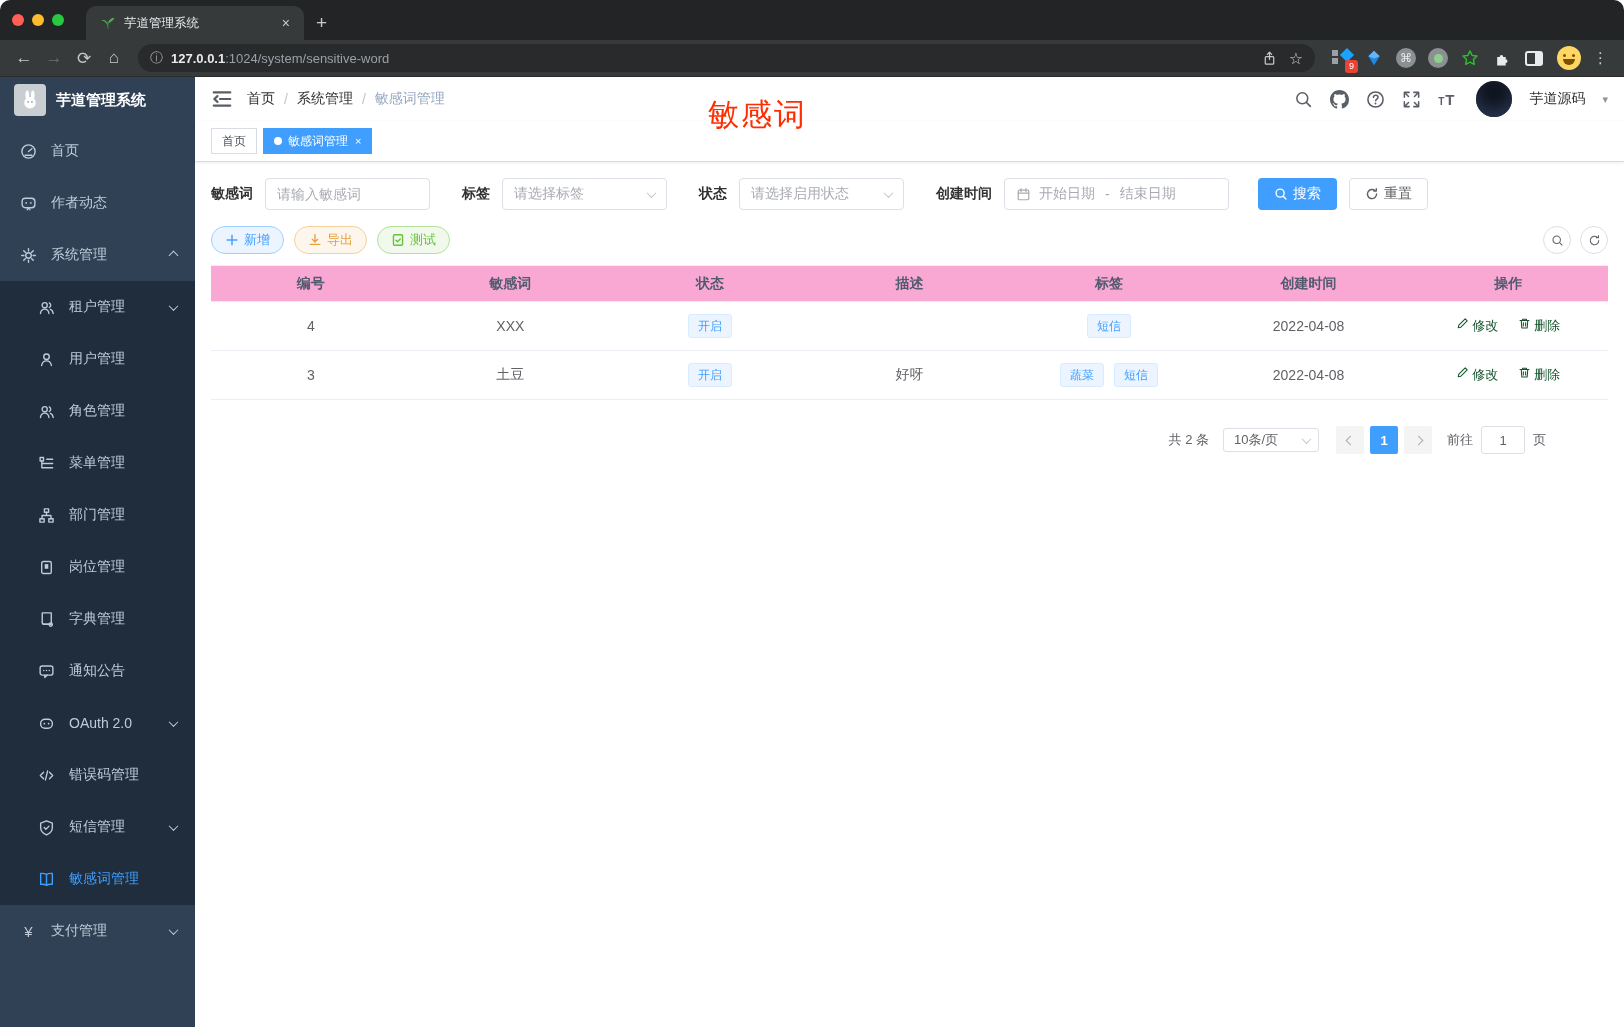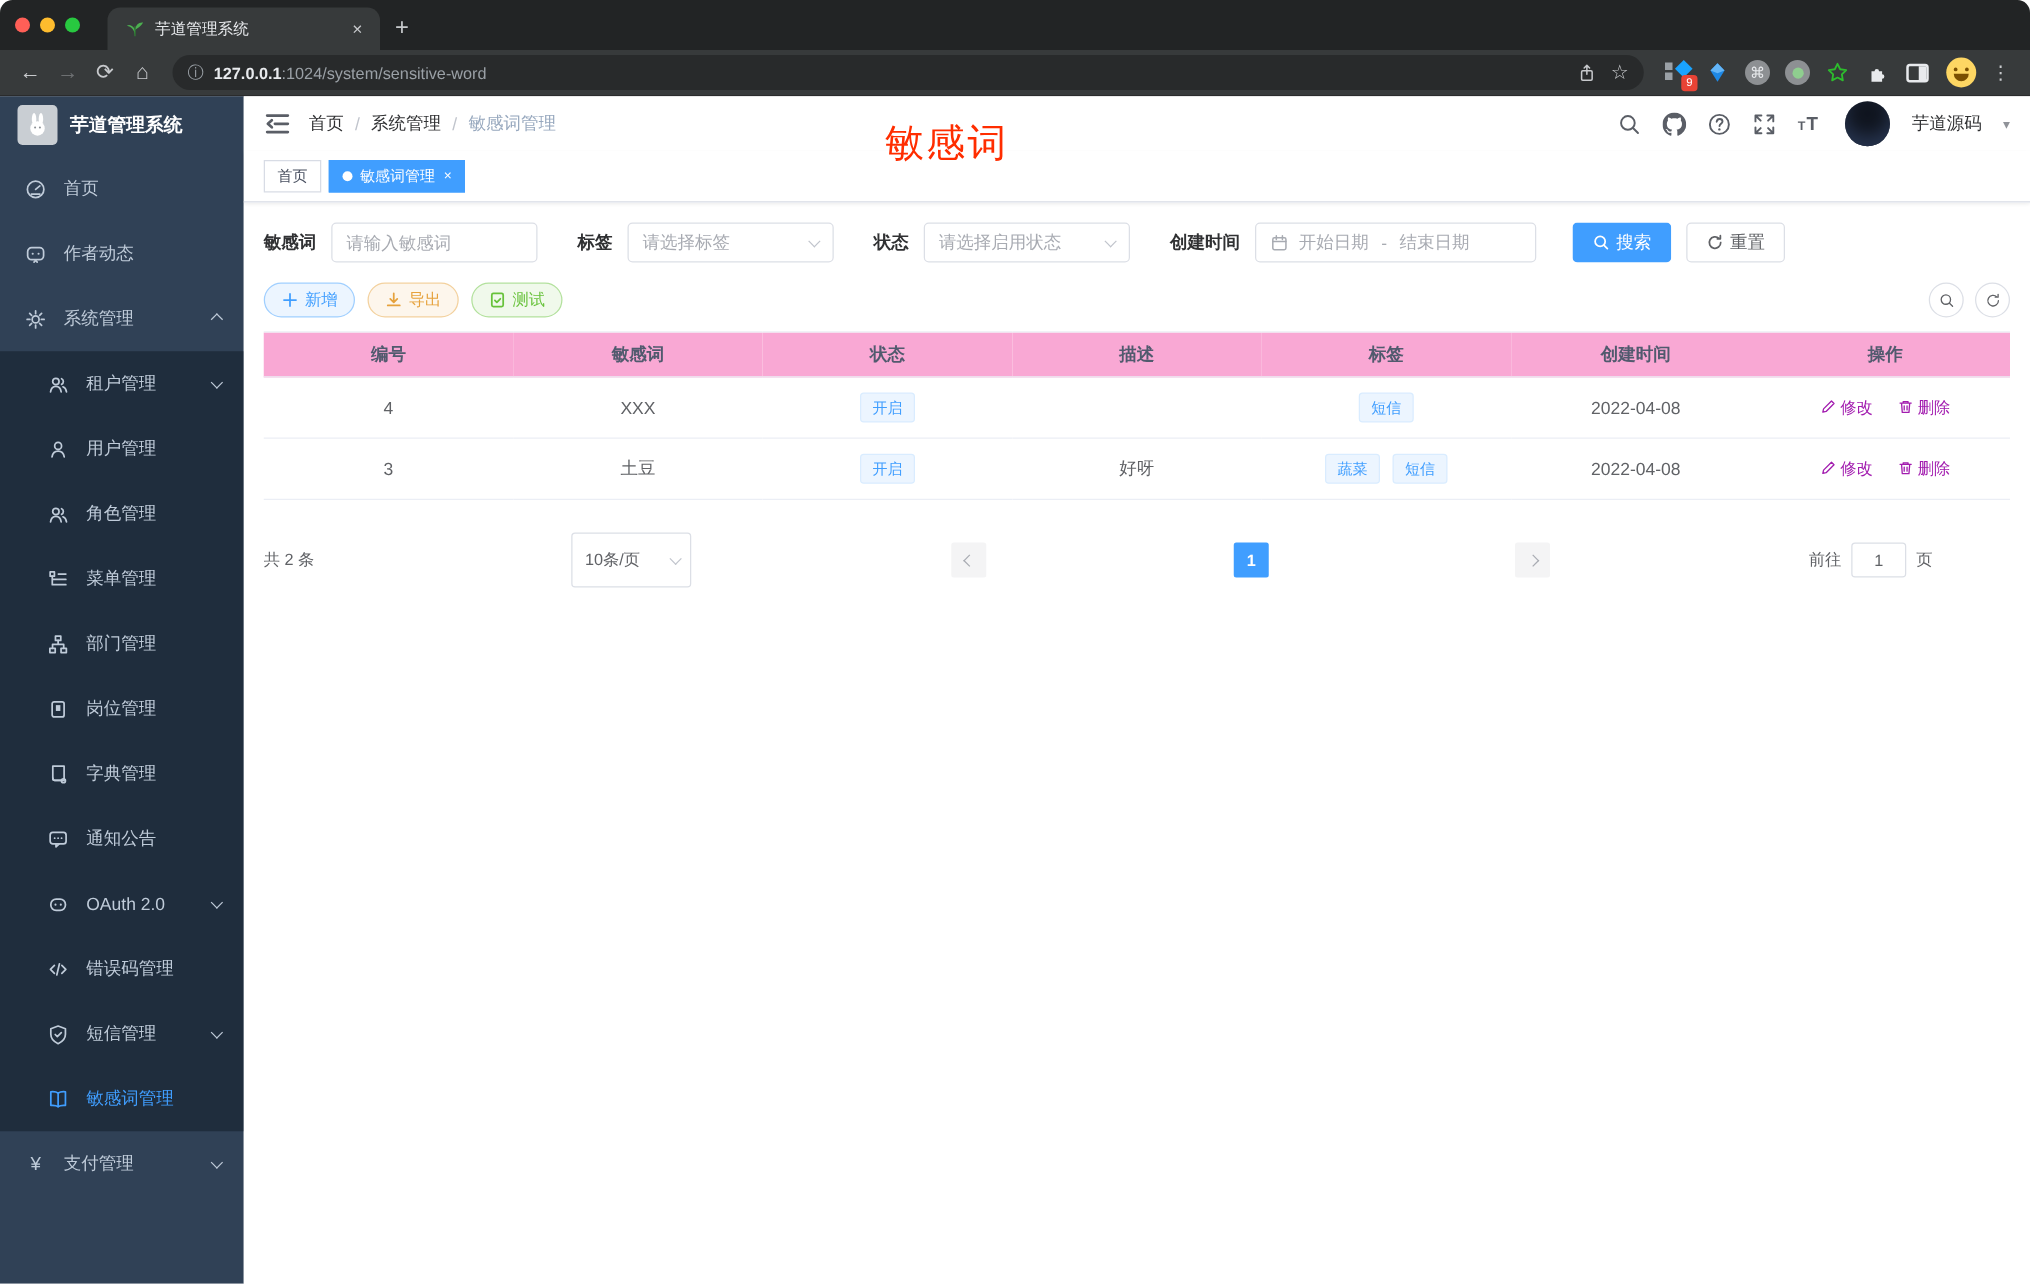--- a/index.html
+++ b/index.html
@@ -107,27 +107,27 @@
   .btn-test { background:#f0f9eb; border-color:#b3e19d; color:#67c23a; }
   .tool-circles { margin-left:auto; display:flex; gap:9px; }
   .circ-btn { width:28px; height:28px; border-radius:50%; border:1px solid #dcdfe6; background:#fff; display:flex; align-items:center; justify-content:center; color:#606266; cursor:pointer; }
   .circ-btn svg { width:13px; height:13px; }
 
   
   table { width:100%; border-collapse:collapse; table-layout:fixed; }
   thead th { background:#f9a8d4; height:36px; font-size:14px; color:#515a6e; font-weight:bold; text-align:center; border-bottom:1px solid #ebeef5; border-top:1px solid #ebeef5; }
   tbody td { height:49px; text-align:center; font-size:14px; color:#606266; border-bottom:1px solid #ebeef5; }
   .tag { display:inline-block; height:24px; line-height:22px; padding:0 9px; background:#ecf5ff; border:1px solid #d9ecff; border-radius:3px; color:#409eff; font-size:12px; margin:0 3px; }
-  .op-link { color:#a21caf; font-size:13px; margin:0 8px; display:inline-flex; align-items:center; cursor:pointer; }
+  .op-link { color:#14532d; font-size:13px; margin:0 8px; display:inline-flex; cursor:pointer; }
   .op-link svg { width:13px; height:13px; margin-right:3px; }
 
   
-  .pagination { margin-top:26px; display:flex; align-items:center; justify-content:space-between; padding-right:62px; font-size:13px; color:#606266; }
+  .pagination { margin-top:26px; display:flex; align-items:center; justify-content:flex-end; padding-right:62px; font-size:13px; color:#606266; }
   .pg-total { margin-right:14px; }
-  .pg-size { width:96px; height:44px; border:1px solid #dcdfe6; border-radius:3px; display:flex; align-items:center; padding:0 8px 0 10px; margin-right:14px; color:#606266; }
+  .pg-size { width:96px; height:24px; border:1px solid #dcdfe6; border-radius:3px; display:flex; align-items:center; padding:0 8px 0 10px; margin-right:14px; color:#606266; }
   .pg-size .selchev { margin-left:auto; color:#c0c4cc; }
   .pg-arrow { width:28px; height:28px; background:#f4f4f5; border-radius:2px; display:flex; align-items:center; justify-content:center; color:#a8abb2; margin:0 3px; cursor:pointer; }
   .pg-num { width:28px; height:28px; background:#409eff; color:#fff; border-radius:2px; display:flex; align-items:center; justify-content:center; margin:0 3px; font-weight:bold; }
   .pg-goto { margin-left:12px; display:flex; align-items:center; gap:8px; }
   .pg-goto input { width:44px; height:28px; border:1px solid #dcdfe6; border-radius:3px; text-align:center; font-size:13px; color:#606266; outline:none; font-family:inherit; }
 
   
   .annotation { position:fixed; left:708px; top:94px; font-size:31px; color:#ff2d00; z-index:50; letter-spacing:2px; }
 
   svg.stroke { fill:none; stroke:currentColor; stroke-width:1.3; stroke-linecap:round; stroke-linejoin:round; }

